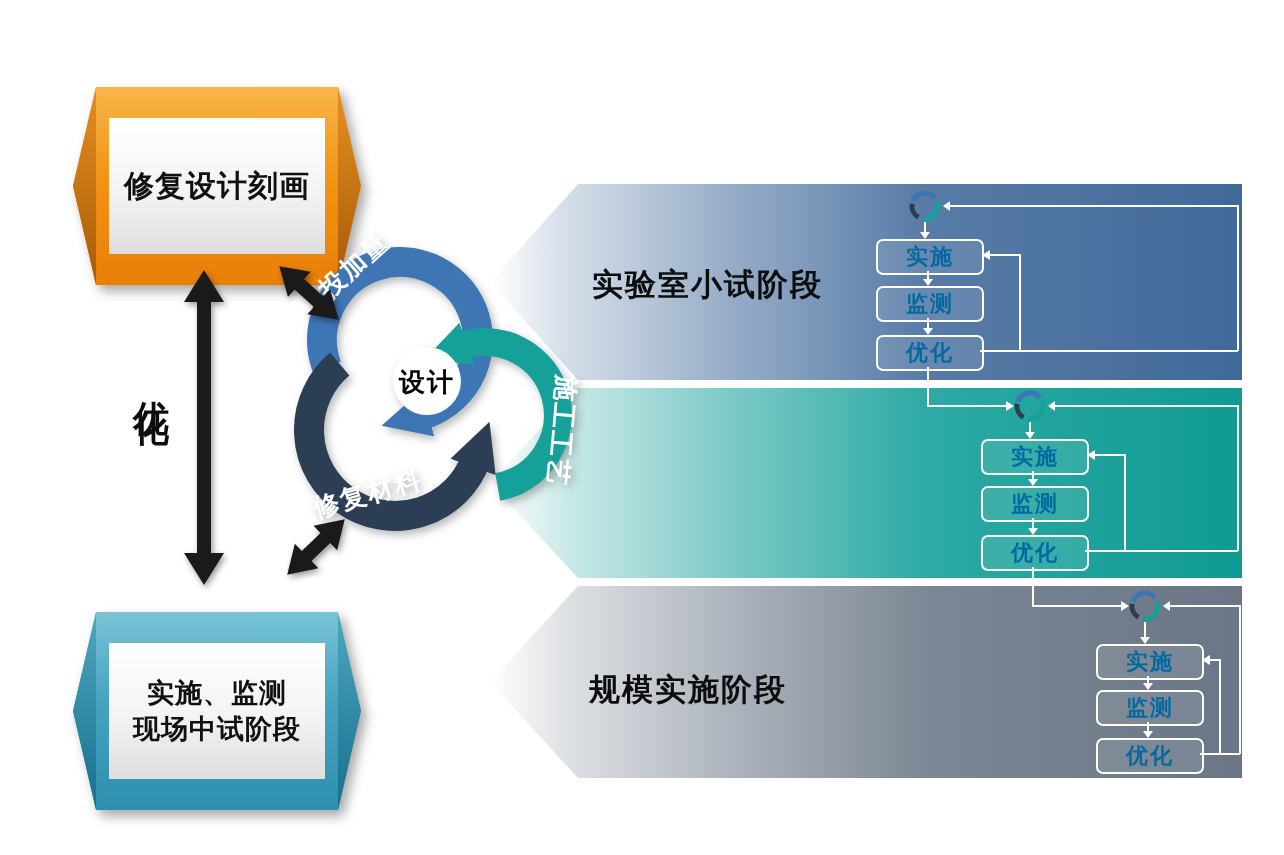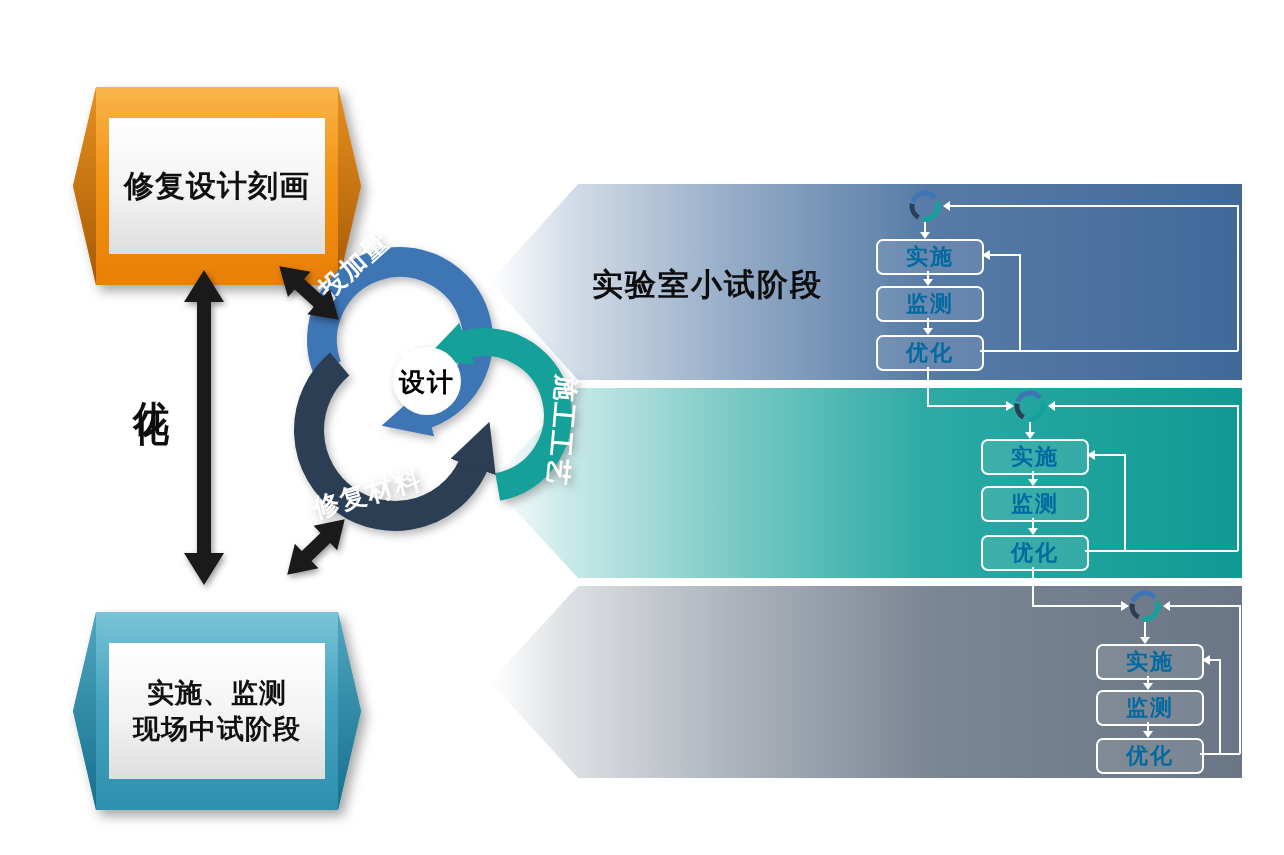--- a/index.html
+++ b/index.html
@@ -58,20 +58,21 @@
 </head>
 <body>
 
 <div class="page">
 
   <div class="band band1"></div>
   <div class="band band2"></div>
   <div class="band band3"></div>
 
   <div class="stage-label" style="left:568px;top:264px;margin-left:24px;">实验室小试阶段</div>
+  <div class="stage-label" style="left:589px;top:669px;">规模实施阶段</div>
 
   <svg class="overlay" width="1284" height="855" viewBox="0 0 1284 855">
     <defs>
       <g id="minicycle">
         <path d="M -12.2 -4.4 A 13 13 0 0 1 10.0 -8.4" stroke="#3E75B5" stroke-width="5" fill="none"></path>
         <path d="M 12.2 -4.4 A 13 13 0 0 1 -2.3 12.8" stroke="#16A09A" stroke-width="5" fill="none"></path>
         <path d="M -6.5 11.3 A 13 13 0 0 1 -12.8 -2.3" stroke="#2B3E54" stroke-width="5" fill="none"></path>
       </g>
     </defs>
 

